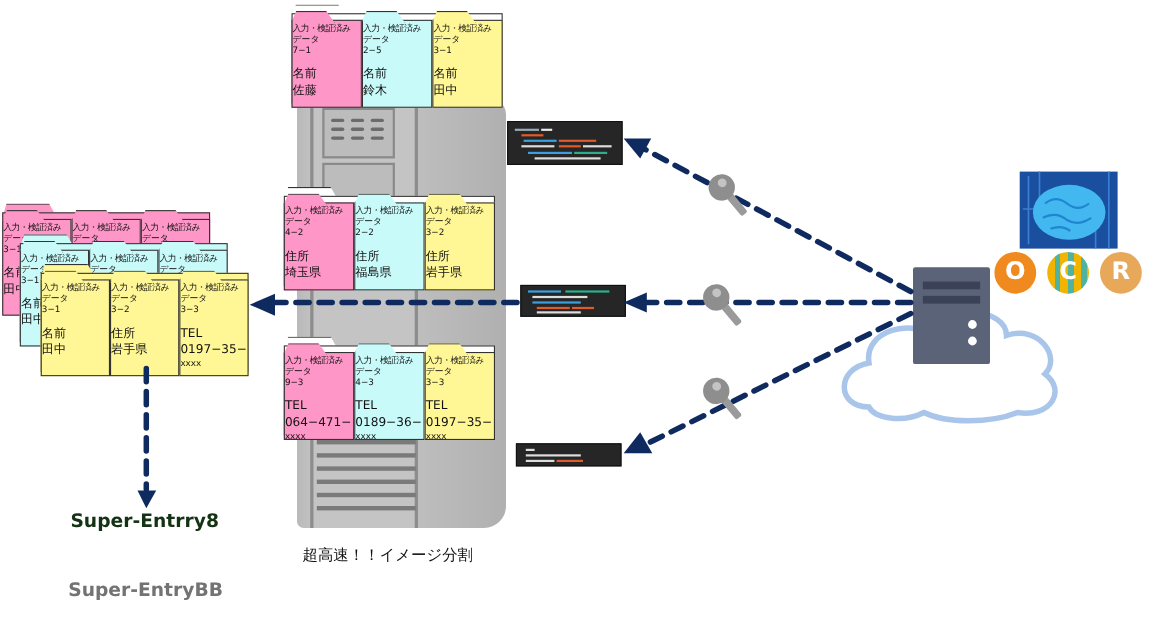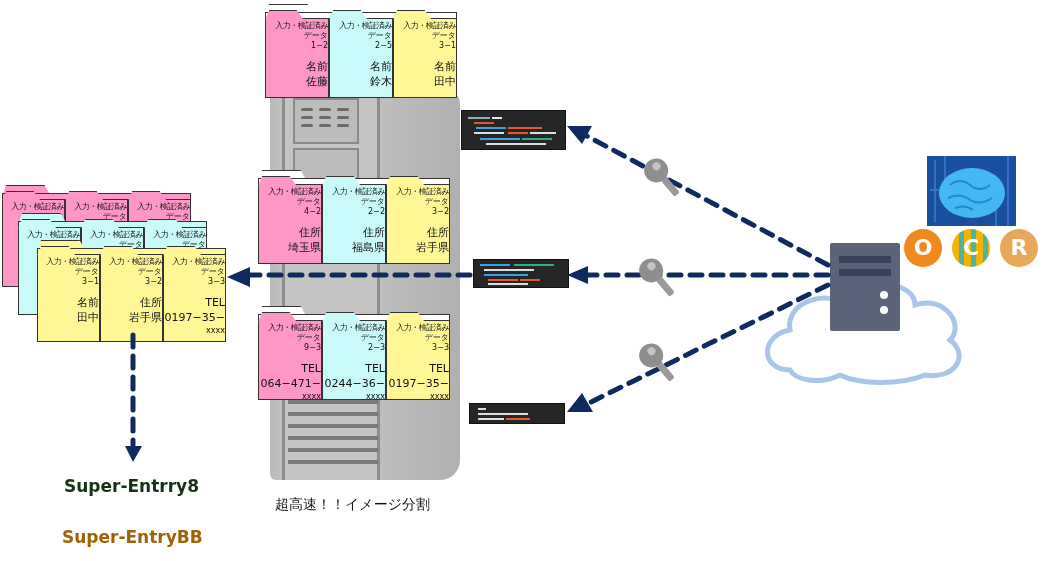--- a/index.html
+++ b/index.html
@@ -14,40 +14,40 @@
                  border-left:3px solid #8d8d8d; border-right:3px solid #8d8d8d; box-sizing:border-box; }
   .bay { position:absolute; left:8px; width:62px; height:42px; border:2px solid #8a8a8a; background:#bcbcbc; }
   .bay .slot { position:absolute; width:12px; height:3px; background:#6b6b6b; border-radius:2px; }
   .vent { position:absolute; left:3px; width:90px; height:4px; background:#7a7a7a; }
 
   
   .group { position:absolute; }
   .group-back { position:absolute; left:0; top:8px; right:0; bottom:0; background:#fff; border:1.5px solid #333; }
   .group-backtab { position:absolute; left:0; top:0; width:48px; height:12px; background:#fff;
                    border:1.5px solid #333; border-bottom:none; clip-path:polygon(0 100%,8% 0,85% 0,100% 100%); }
-  .card { position:absolute; border:1.5px solid #333; box-sizing:border-box; text-align:right; color:#111; }
+  .card { position:absolute; border:1.5px solid #333; box-sizing:border-box; text-align:left; color:#111; }
   .card .tab { position:absolute; top:-9px; left:-1.5px; width:38px; height:10px; border:1.5px solid #333;
                border-bottom:none; clip-path:polygon(0 100%,12% 0,80% 0,100% 100%); }
   .card .hdr { font-size:8px; line-height:10px; margin-top:2px; letter-spacing:-0.5px; white-space:nowrap; }
   .card .sub { font-size:8px; line-height:10px; }
   .card .big { font-size:11px; line-height:15px; margin-top:8px; }
   .card .big2 { font-size:11px; line-height:15px; }
   .card .small { font-size:8px; line-height:12px; }
   .pink { background:#ff96c8; }
   .cyan { background:#c8fafa; }
   .yellow { background:#fff796; }
 
   
   .code { position:absolute; background:#262626; border:1px solid #111; }
   .code i { position:absolute; height:2px; display:block; }
 
   .caption { position:absolute; left:275px; top:496px; font-size:14px; color:#111; }
-  .brand1 { position:absolute; left:64px; top:476px; font-size:17px; font-weight:bold; color:#143214;
+  .brand1 { position:absolute; left:64px; top:464px; font-size:17px; font-weight:bold; color:#143214;
             font-family:"DejaVu Sans", sans-serif; }
-  .brand2 { position:absolute; left:62px; top:527px; font-size:17px; font-weight:bold; color:#a16207;
+  .brand2 { position:absolute; left:62px; top:527px; font-size:17px; font-weight:bold; color:#737373;
             font-family:"DejaVu Sans", sans-serif; }
 
   svg.overlay { position:absolute; left:0; top:0; }
 
   .ocr-badge { position:absolute; width:38px; height:38px; border-radius:50%; color:#fff; font-weight:bold;
                font-size:22px; line-height:38px; text-align:center; font-family:"DejaVu Sans", sans-serif; }
 </style>
 </head>
 <body>
 
@@ -75,21 +75,21 @@
 </div>
 
 <div id="server-groups">
     <div class="group" style="left: 265px; top: 4px; width: 192px; height: 90px;">
       <div class="group-backtab"></div>
       <div class="group-back"></div>
       <div class="card pink" style="left: 0px; top: 14px; width: 64px; height: 80px;">
         <div class="tab pink"></div>
         <div class="hdr">入力・検証済み</div>
         <div class="sub">データ</div>
-        <div class="sub">1−2</div>
+        <div class="sub">7−1</div>
         <div class="big">名前</div>
         <div class="big2">佐藤</div>
       </div>
       <div class="card cyan" style="left: 64px; top: 14px; width: 64px; height: 80px;">
         <div class="tab cyan"></div>
         <div class="hdr">入力・検証済み</div>
         <div class="sub">データ</div>
         <div class="sub">2−5</div>
         <div class="big">名前</div>
         <div class="big2">鈴木</div>
@@ -140,23 +140,23 @@
         <div class="sub">データ</div>
         <div class="sub">9−3</div>
         <div class="big">TEL</div>
         <div class="big2">064−471−</div>
         <div class="small">xxxx</div>
       </div>
       <div class="card cyan" style="left: 64px; top: 14px; width: 64px; height: 80px;">
         <div class="tab cyan"></div>
         <div class="hdr">入力・検証済み</div>
         <div class="sub">データ</div>
-        <div class="sub">2−3</div>
-        <div class="big">TEL</div>
-        <div class="big2">0244−36−</div>
+        <div class="sub">4−3</div>
+        <div class="big">TEL</div>
+        <div class="big2">0189−36−</div>
         <div class="small">xxxx</div>
       </div>
       <div class="card yellow" style="left: 128px; top: 14px; width: 64px; height: 80px;">
         <div class="tab yellow"></div>
         <div class="hdr">入力・検証済み</div>
         <div class="sub">データ</div>
         <div class="sub">3−3</div>
         <div class="big">TEL</div>
         <div class="big2">0197−35−</div>
         <div class="small">xxxx</div>

